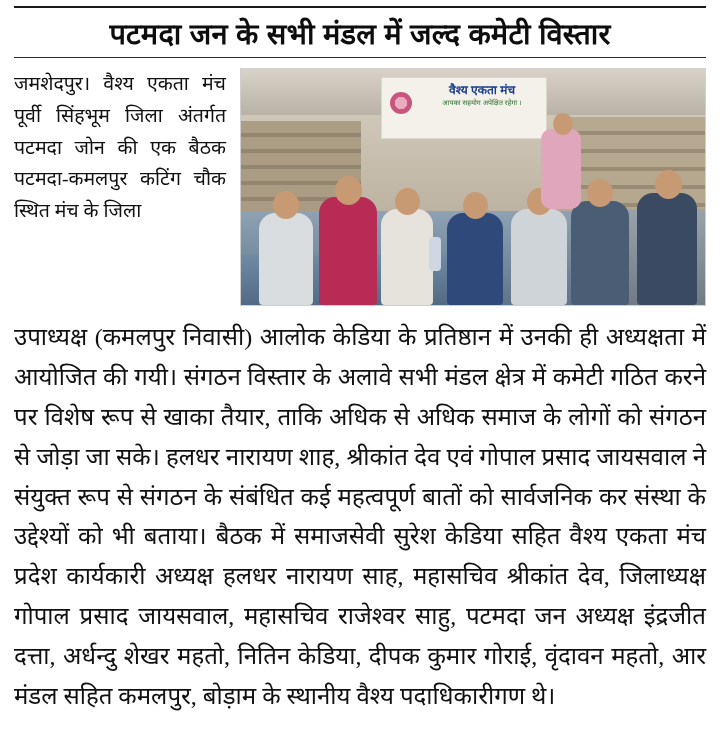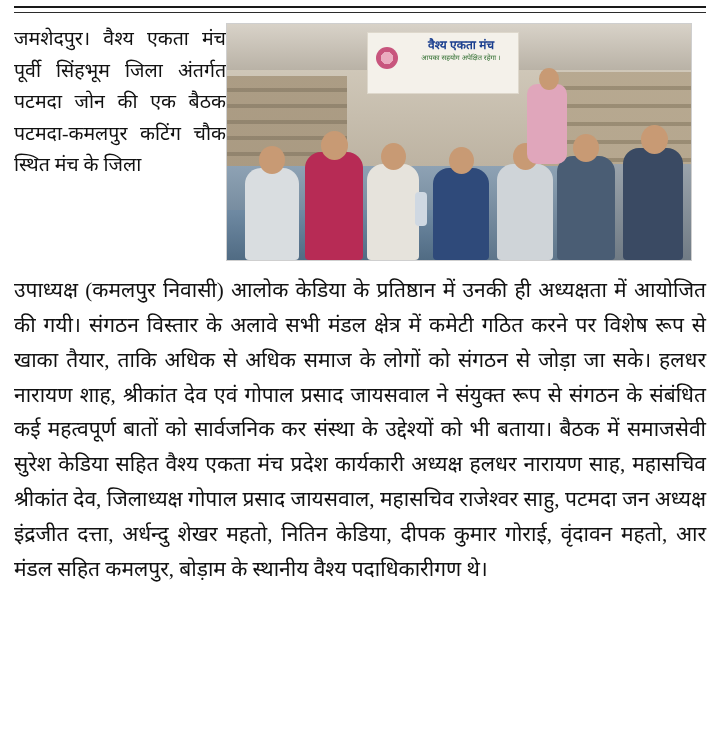--- a/index.html
+++ b/index.html
@@ -40,20 +40,21 @@
   }
   .headline-rule {
     width: 692px;
     height: 1px;
     background: #2b2b2b;
     margin: 4px auto 10px auto;
   }
   .article-top {
     display: flex;
     align-items: flex-start;
+    gap: 14px;
     justify-content: center;
   }
   .lead-col {
     width: 212px;
     flex: 0 0 212px;
     font-size: 19.5px;
     line-height: 1.62;
     text-align: justify;
     text-justify: inter-word;
     color: #111111;
@@ -84,21 +85,21 @@
     position: absolute; left: 0; top: 52px; width: 120px; height: 92px;
     background: repeating-linear-gradient(180deg,#a8987f 0 12px,#8d7f68 12px 16px);
     opacity: .9;
   }
   .ph-shelfR {
     position: absolute; right: 0; top: 48px; width: 150px; height: 98px;
     background: repeating-linear-gradient(180deg,#b5a68d 0 14px,#96886f 14px 18px);
     opacity: .92;
   }
   .ph-banner {
-    position: absolute; left: 140px; top: 8px; width: 152px; height: 62px;
+    position: absolute; left: 140px; top: 8px; width: 166px; height: 62px;
     background: #f4f1ea;
     border: 1px solid #ded8cc;
     text-align: center;
     padding-top: 5px;
     box-sizing: border-box;
     padding-left: 36px;
   }
   .ph-banner .b1 {
     font-family: "Liberation Sans", sans-serif;
     font-size: 12px; font-weight: bold; color: #1b3f8f; line-height: 1.25;
@@ -129,36 +130,37 @@
     position: absolute; bottom: 0; border-radius: 16px 16px 4px 4px;
   }
   .head {
     position: absolute; border-radius: 50%; background: #c89a74;
   }
   .ph-floorR {
     position: absolute; right: 0; top: 140px; width: 118px; height: 98px;
     background: linear-gradient(#9aa3ab,#6f7a84);
   }
   .body-text {
-    font-size: 21px;
+    font-size: 24px;
     line-height: 1.66;
     text-align: justify;
     text-justify: inter-word;
     color: #111111;
     margin-top: 12px;
   }
   .body-text p { margin: 0; }
 </style>
 </head>
 <body>
 
 <div class="page">
 
   <div class="top-rule"></div>
 
+  <h1 class="headline">पटमदा जन के सभी मंडल में जल्द कमेटी विस्तार</h1>
 
   <div class="headline-rule"></div>
 
   <div class="article-top">
 
     <div class="lead-col">जमशेदपुर।  वैश्य एकता मंच पूर्वी सिंहभूम जिला अंतर्गत पटमदा जोन की एक बैठक पटमदा-कमलपुर कटिंग चौक स्थित मंच के जिला</div>
 
     <div class="photo-wrap">
       <div class="photo">
         <div class="ph-ceiling"></div>

